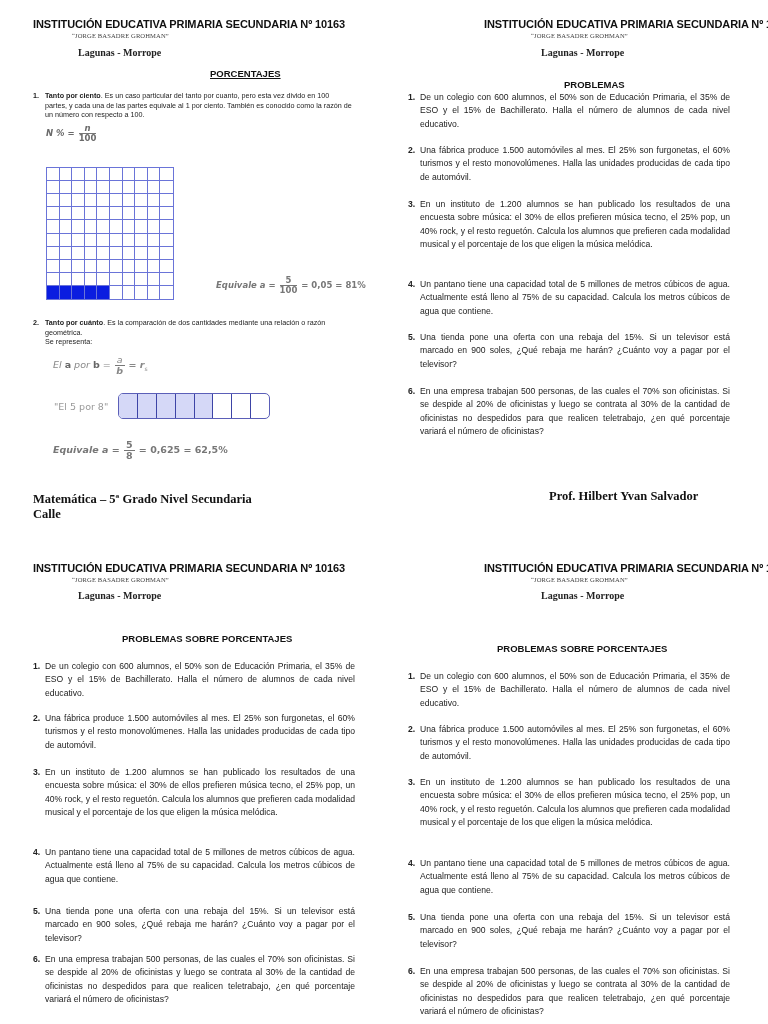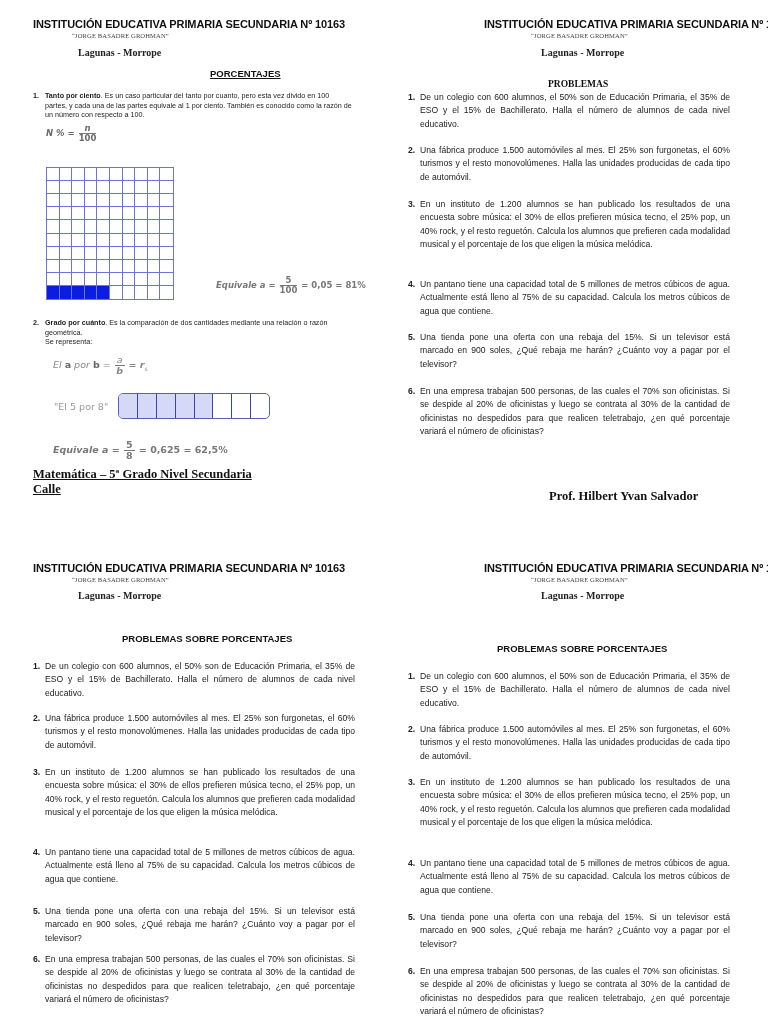--- a/index.html
+++ b/index.html
@@ -155,21 +155,21 @@
 
   <div class="formula" style="left:216px;top:276px;font-size:8.5px;font-weight:bold;color:#777;">
     <i>Equivale a =</i>
     <span class="frac"><span class="n">5</span><span class="d">100</span></span>
     <span>= 0,05 = 81%</span>
   </div>
 
   <div class="text" style="left:33px;top:318px;width:320px;">
     <span style="position:absolute;left:0;font-weight:bold;">2.</span>
     <div style="margin-left:12px;">
-      <b>Grado por cuánto</b><span>. Es la comparación de dos cantidades mediante una relación o razón geométrica.</span><br>
+      <b>Tanto por cuánto</b><span>. Es la comparación de dos cantidades mediante una relación o razón geométrica.</span><br>
       <span>Se representa:</span>
     </div>
   </div>
 
   <div class="formula" style="left:53px;top:355px;font-size:9.5px;color:#888;">
     <i>El </i><b style="color:#666;">a</b><i> por </i><b style="color:#666;">b</b><span> =</span>
     <span class="frac"><span class="n" style="font-style:italic;">a</span><span class="d" style="font-style:italic;font-weight:bold;">b</span></span>
     <span style="font-style:italic;font-weight:bold;">= r</span><sub style="font-size:6px;">s</sub>
   </div>
 
@@ -189,32 +189,32 @@
     <i>Equivale a =</i>
     <span class="frac"><span class="n">5</span><span class="d">8</span></span>
     <span>= 0,625 = 62,5%</span>
   </div>
 </div>
 
 <div class="page" style="left:384px;top:0;width:384px;height:470px;">
   <div class="inst" style="left:100px;top:18px;">INSTITUCIÓN EDUCATIVA PRIMARIA SECUNDARIA Nº 10163</div>
   <div class="school" style="left:147px;top:32px;">“JORGE BASADRE GROHMAN”</div>
   <div class="place" style="left:157px;top:47px;">Lagunas - Morrope</div>
-  <div class="title" style="left:164px;top:79px;font-family:Liberation Serif, serif;">PROBLEMAS</div>
+  <div class="title" style="left:180px;top:79px;">PROBLEMAS</div>
   <div class="problist" style="left:36px;top:91px;width:310px;">
     <div class="prob" style="top:0px;"><b class="num">1.</b><span>De un colegio con 600 alumnos, el 50% son de Educación Primaria, el 35% de ESO y el 15% de Bachillerato. Halla el número de alumnos de cada nivel educativo.</span></div>
     <div class="prob" style="top:53px;"><b class="num">2.</b><span>Una fábrica produce 1.500 automóviles al mes. El 25% son furgonetas, el 60% turismos y el resto monovolúmenes. Halla las unidades producidas de cada tipo de automóvil.</span></div>
     <div class="prob" style="top:107px;"><b class="num">3.</b><span>En un instituto de 1.200 alumnos se han publicado los resultados de una encuesta sobre música: el 30% de ellos prefieren música tecno, el 25% pop, un 40% rock, y el resto reguetón. Calcula los alumnos que prefieren cada modalidad musical y el porcentaje de los que eligen la música melódica.</span></div>
     <div class="prob" style="top:187px;"><b class="num">4.</b><span>Un pantano tiene una capacidad total de 5 millones de metros cúbicos de agua. Actualmente está lleno al 75% de su capacidad. Calcula los metros cúbicos de agua que contiene.</span></div>
     <div class="prob" style="top:240px;"><b class="num">5.</b><span>Una tienda pone una oferta con una rebaja del 15%. Si un televisor está marcado en 900 soles, ¿Qué rebaja me harán? ¿Cuánto voy a pagar por el televisor?</span></div>
     <div class="prob" style="top:294px;"><b class="num">6.</b><span>En una empresa trabajan 500 personas, de las cuales el 70% son oficinistas. Si se despide al 20% de oficinistas y luego se contrata al 30% de la cantidad de oficinistas no despedidos para que realicen teletrabajo, ¿en qué porcentaje variará el número de oficinistas?</span></div>
   </div>
 </div>
 
-<div class="footer" style="left:33px;top:467px;text-decoration:underline;">
+<div class="footer" style="left:33px;top:492px;">
   <div>Matemática – 5ª Grado Nivel Secundaria</div>
   <div>Calle</div>
 </div>
 <div class="footer" style="left:549px;top:489px;">Prof. Hilbert Yvan Salvador</div>
 
 <div class="page" style="left:0;top:550px;width:384px;height:474px;">
   <div class="inst" style="left:33px;top:12px;">INSTITUCIÓN EDUCATIVA PRIMARIA SECUNDARIA Nº 10163</div>
   <div class="school" style="left:72px;top:26px;">“JORGE BASADRE GROHMAN”</div>
   <div class="place" style="left:78px;top:40px;">Lagunas - Morrope</div>
   <div class="title" style="left:122px;top:83px;">PROBLEMAS SOBRE PORCENTAJES</div>

